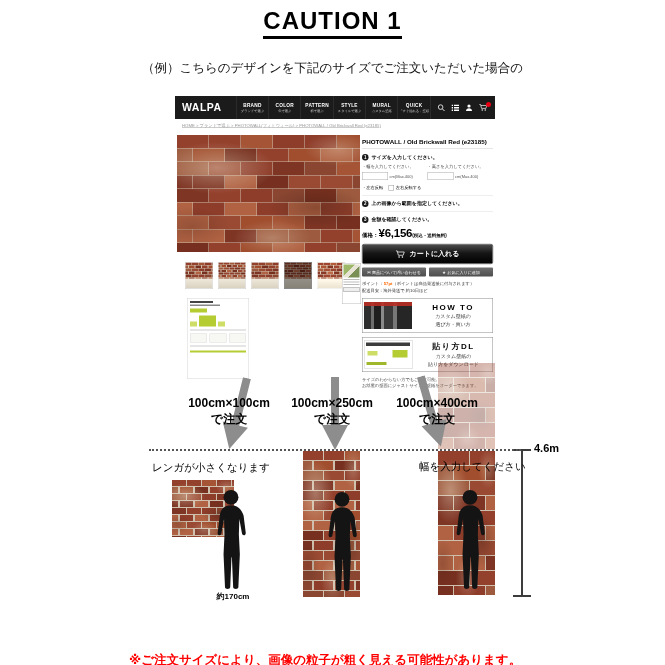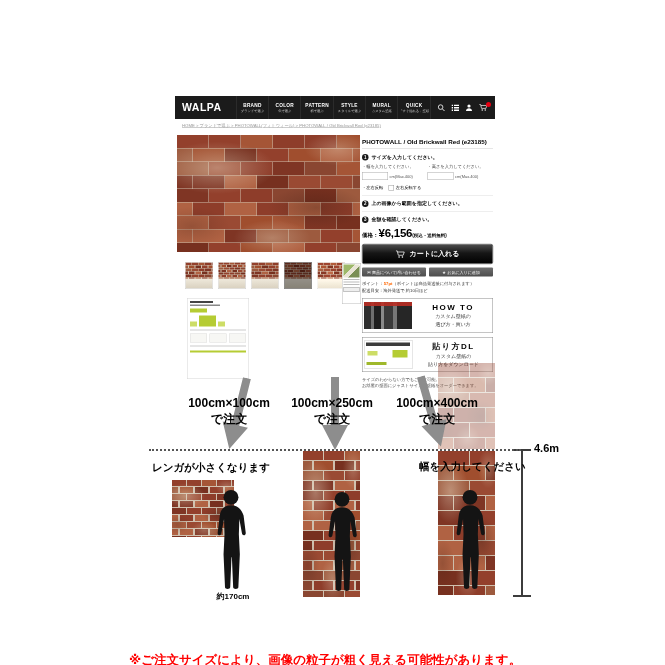--- a/index.html
+++ b/index.html
@@ -122,42 +122,46 @@
   .order-label{position:absolute;text-align:center;font-weight:bold;font-size:12px;line-height:1.3;z-index:2;}
   .ol1{left:182px;top:396px;width:94px;}
   .ol2{left:287px;top:396px;width:90px;}
   .ol3{left:392px;top:396px;width:90px;}
   
   .ceiling{position:absolute;left:149px;top:449px;width:372px;border-top:2px dotted #555;z-index:4;}
   .panel-large-top{left:438px;top:363px;width:57px;height:86px;opacity:.38;}
   .panel-large{left:438px;top:451px;width:57px;height:144px;}
   .panel-mid{left:303px;top:451px;width:57px;height:146px;}
   .panel-small{left:172px;top:480px;width:62px;height:57px;}
-  .caption{position:absolute;font-size:10.5px;font-weight:bold;white-space:nowrap;z-index:5;}
+  .caption{position:absolute;font-size:10.5px;font-weight:normal;white-space:nowrap;z-index:5;}
   .cap-small{left:152px;top:461px;}
   .cap-large{left:419px;top:460px;}
   .person{position:absolute;width:40px;height:108px;z-index:6;}
   .p1{left:211px;top:489px;} .p2{left:322px;top:491px;} .p3{left:450px;top:489px;}
   .person-height{position:absolute;left:204px;top:591px;width:58px;text-align:center;
                  font-size:8px;font-weight:bold;z-index:6;}
   .measure-v{position:absolute;left:521px;top:450px;width:2px;height:146px;background:#3c3c3c;}
   .measure-cap{position:absolute;left:513px;width:18px;height:2px;background:#3c3c3c;}
   .mc-top{top:449px;} .mc-bot{top:595px;}
   .measure-label{position:absolute;left:534px;top:442px;font-size:11px;font-weight:bold;}
   
   .fn{position:absolute;left:129px;font-weight:bold;color:#f00;font-size:12.5px;white-space:nowrap;}
   .fn1{top:633px;} .fn2{top:652px;}
   .fn .u2{text-decoration:underline;text-underline-offset:2px;}
 </style>
 </head>
 <body>
 
 <div id="canvas">
 
+  <div class="page-title">
+    <span>CAUTION 1</span>
+  </div>
   <div class="subtitle">
+    <div>（例）こちらのデザインを下記のサイズでご注文いただいた場合の</div>
   </div>
 
   <div class="site">
     <div class="s-header">
       <div class="logo">WALPA</div>
       <div class="nav">
         <div class="nav-item">
           <span class="nav-en">BRAND</span>
           <span class="nav-jp">ブランドで選ぶ</span>
         </div>

